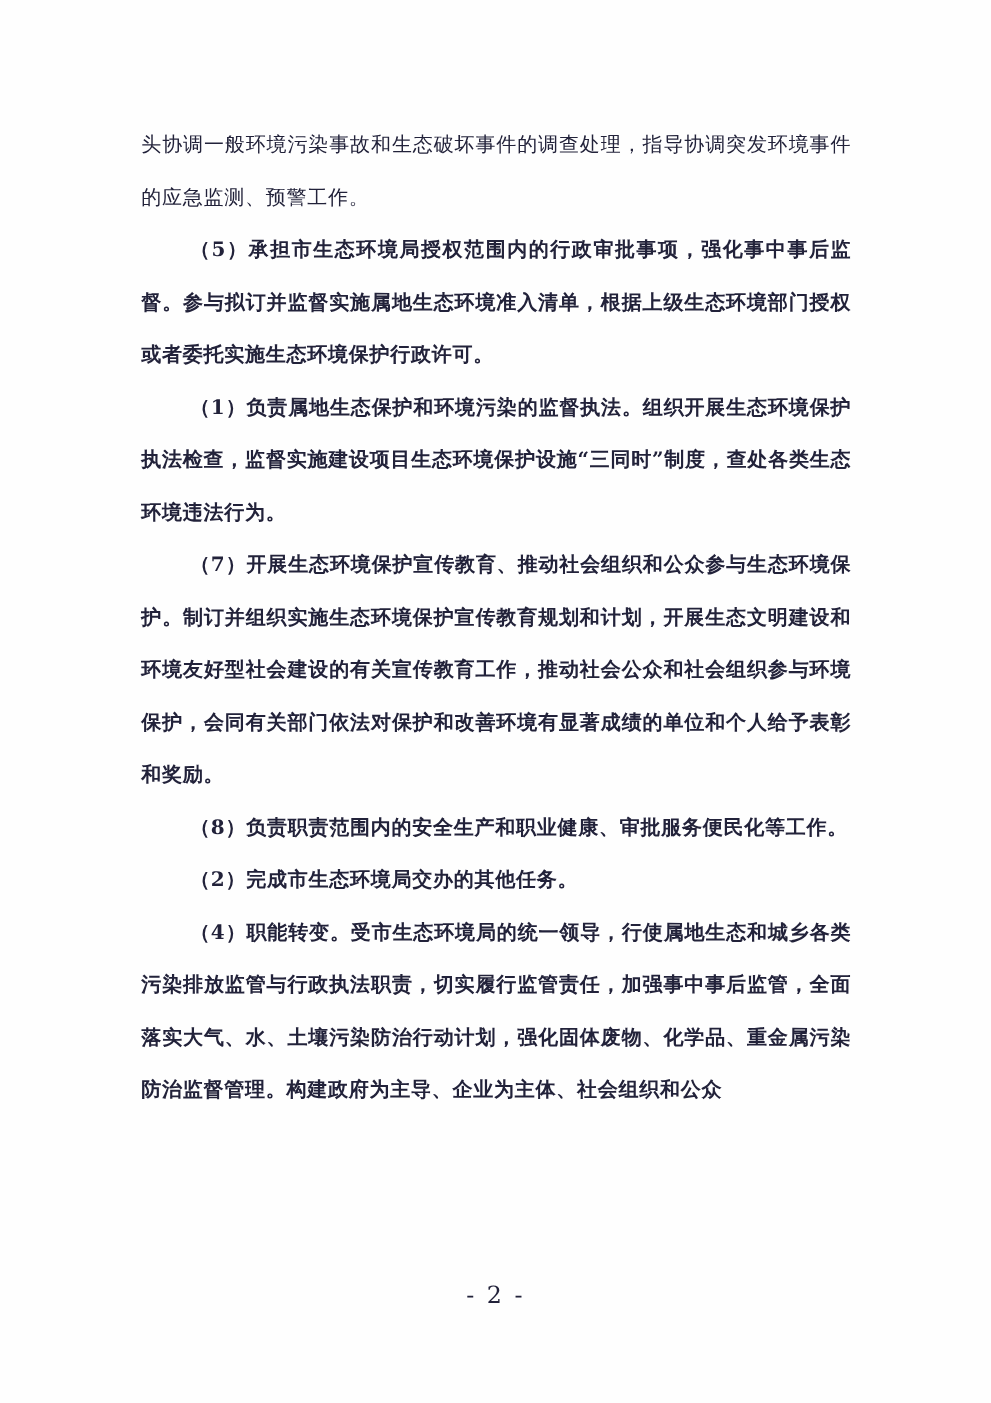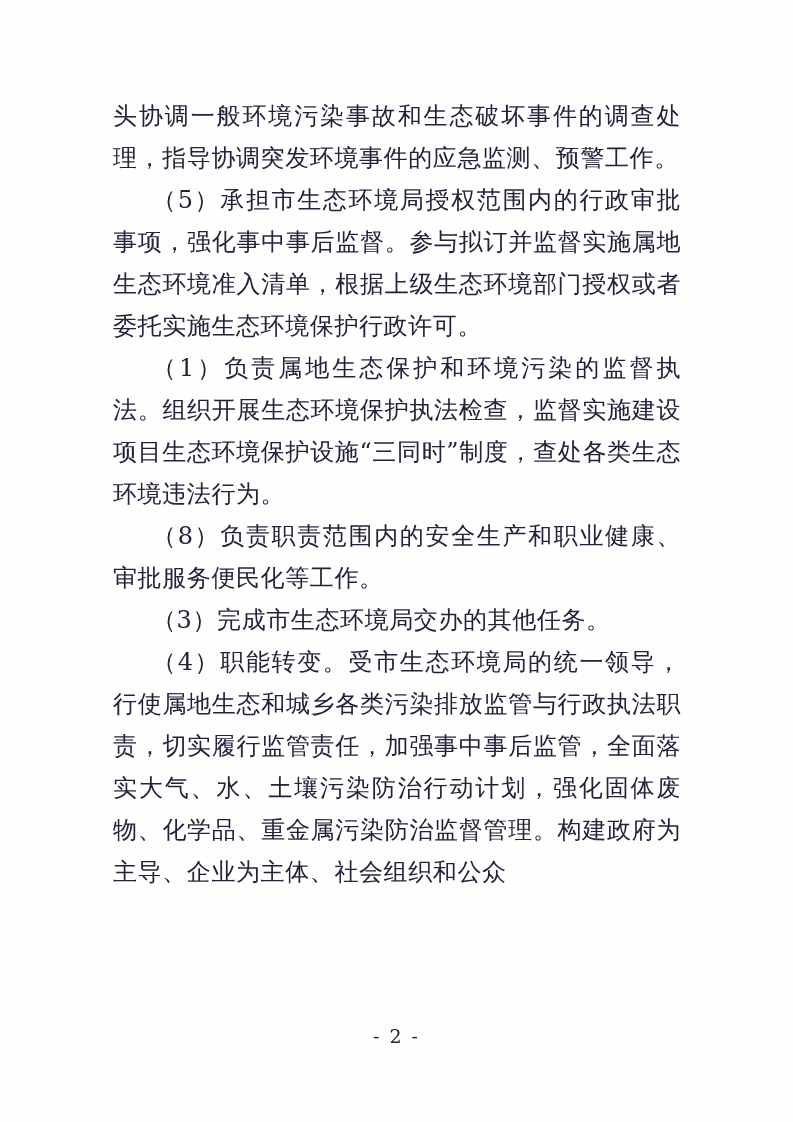--- a/index.html
+++ b/index.html
@@ -24,31 +24,32 @@
     background: #fefefe;
   }
   .content {
     position: absolute;
     left: 113px;
     top: 95px;
     width: 568px;
   }
   p.para {
     margin: 0 0 0 0;
-    font-size: 24px;
+    font-size: 16px;
     line-height: 42px;
     text-align: justify;
     text-justify: inter-ideograph;
     letter-spacing: 0.6px;
     color: #22223a;
     font-family: "DejaVu Serif", "Liberation Serif", serif;
     font-weight: 500;
   }
   p.indent {
     text-indent: 39px;
+    font-weight: bold;
   }
   .footer {
     position: absolute;
     left: 0;
     top: 1025px;
     width: 793px;
     text-align: center;
   }
   .page-number {
     font-size: 19px;
@@ -58,20 +59,21 @@
   }
 </style>
 </head>
 <body>
 
 <div class="page">
   <div class="content">
     <p class="para">头协调一般环境污染事故和生态破坏事件的调查处理，指导协调突发环境事件的应急监测、预警工作。</p>
     <p class="para indent">（5）承担市生态环境局授权范围内的行政审批事项，强化事中事后监督。参与拟订并监督实施属地生态环境准入清单，根据上级生态环境部门授权或者委托实施生态环境保护行政许可。</p>
     <p class="para indent">（1）负责属地生态保护和环境污染的监督执法。组织开展生态环境保护执法检查，监督实施建设项目生态环境保护设施“三同时”制度，查处各类生态环境违法行为。</p>
+    <p class="para indent">（7）开展生态环境保护宣传教育、推动社会组织和公众参与生态环境保护。制订并组织实施生态环境保护宣传教育规划和计划，开展生态文明建设和环境友好型社会建设的有关宣传教育工作，推动社会公众和社会组织参与环境保护，会同有关部门依法对保护和改善环境有显著成绩的单位和个人给予表彰和奖励。</p>
     <p class="para indent">（8）负责职责范围内的安全生产和职业健康、审批服务便民化等工作。</p>
-    <p class="para indent">（3）完成市生态环境局交办的其他任务。</p>
+    <p class="para indent">（2）完成市生态环境局交办的其他任务。</p>
     <p class="para indent">（4）职能转变。受市生态环境局的统一领导，行使属地生态和城乡各类污染排放监管与行政执法职责，切实履行监管责任，加强事中事后监管，全面落实大气、水、土壤污染防治行动计划，强化固体废物、化学品、重金属污染防治监督管理。构建政府为主导、企业为主体、社会组织和公众</p>
   </div>
   <div class="footer">
     <span class="page-number">- 2 -</span>
   </div>
 </div>
 
 </body></html>

